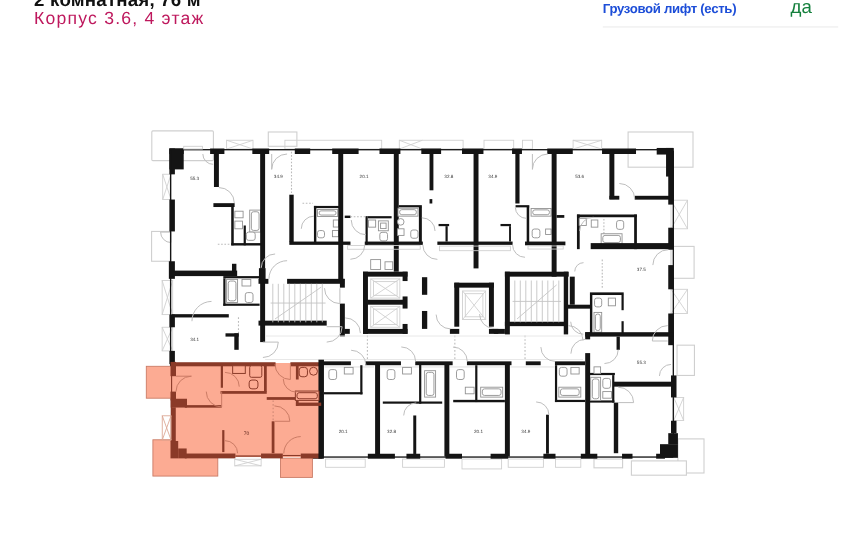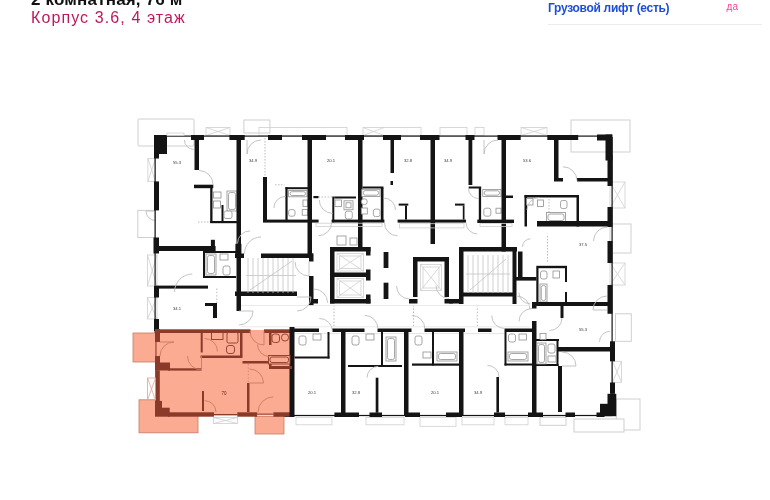--- a/index.html
+++ b/index.html
@@ -1,20 +1,20 @@
 <!DOCTYPE html>
 <html><head>
 <meta charset="utf-8">
 <style>
   html,body{margin:0;padding:0;background:#fff;width:770px;height:500px;overflow:hidden;}
   body{font-family:"Liberation Sans", sans-serif;position:relative;}
   .title{position:absolute;left:31px;top:-10.4px;font-size:17px;line-height:20px;font-weight:bold;color:#111;letter-spacing:0.18px;}
   .subtitle{position:absolute;left:31px;top:7.6px;font-size:16px;line-height:20px;color:#be185d;letter-spacing:1.1px;}
   .spec-label{position:absolute;left:548px;top:1.1px;font-size:12px;line-height:14px;font-weight:bold;color:#1d4ed8;letter-spacing:-0.3px;}
-  .spec-value{position:absolute;right:32px;top:-0.9px;font-size:10px;line-height:16px;color:#ec4899;}
+  .spec-value{position:absolute;right:32px;top:-0.9px;font-size:17px;line-height:16px;color:#15803d;}
   .spec-divider{position:absolute;left:548px;top:24px;width:214px;height:1px;background:#ececec;}
   svg{position:absolute;left:0;top:0;}
   text.lbl{font-family:"Liberation Sans",sans-serif;font-size:4.2px;fill:#3a3a3a;}
   .w{fill:#141414;}
   .mw{fill:#8a3a28;}
   .gl{fill:#fff;stroke:#cfcfcf;stroke-width:1;}
   .glx{fill:none;stroke:#cfcfcf;stroke-width:0.8;}
   .arc{fill:none;stroke:#bdbdbd;stroke-width:0.9;}
   .fx{fill:#fff;stroke:#909090;stroke-width:0.8;}
   .fxm{fill:#fcab93;stroke:#8a3a28;stroke-width:0.9;}

